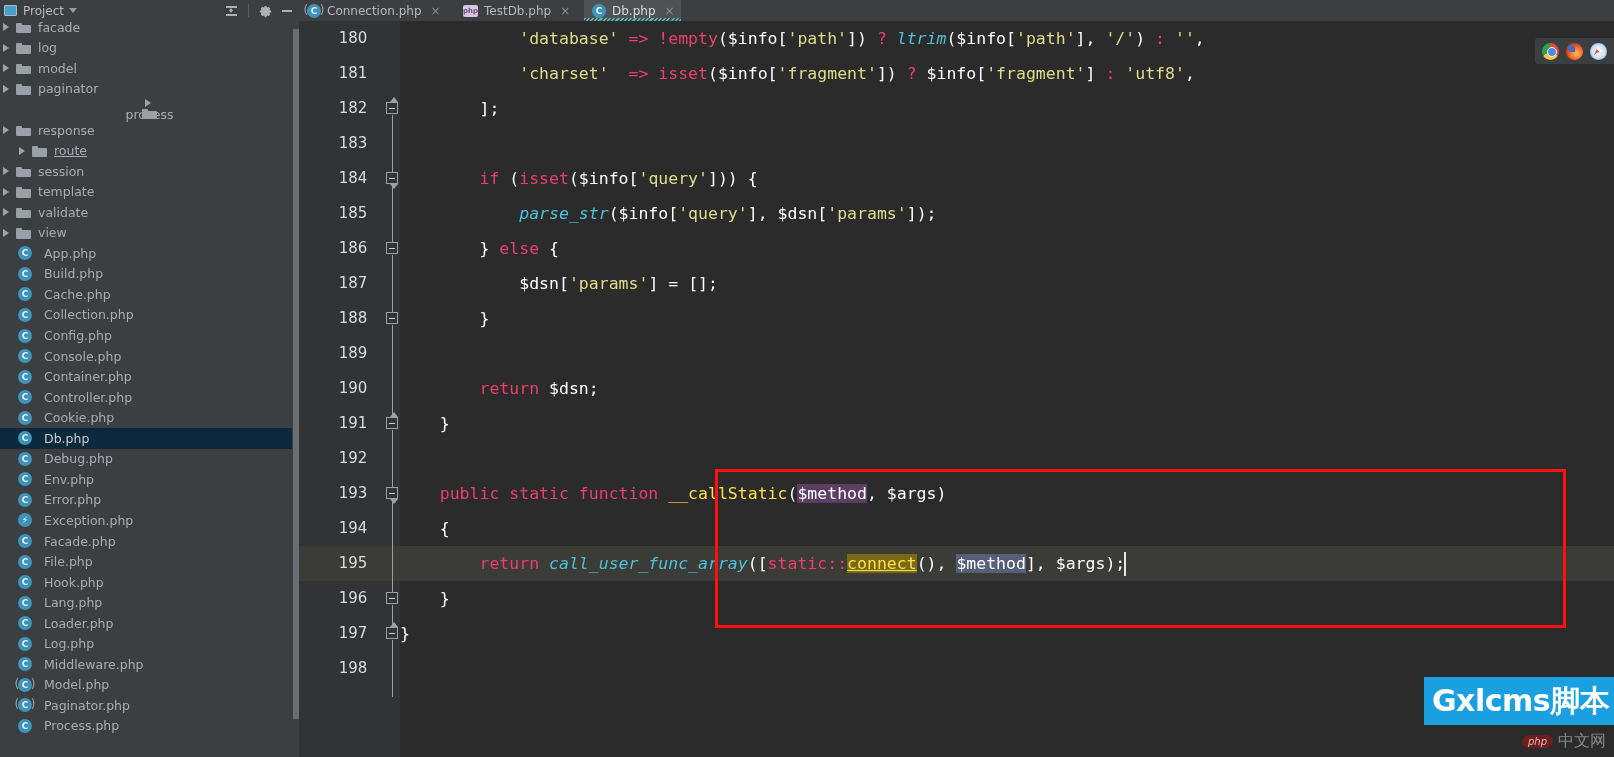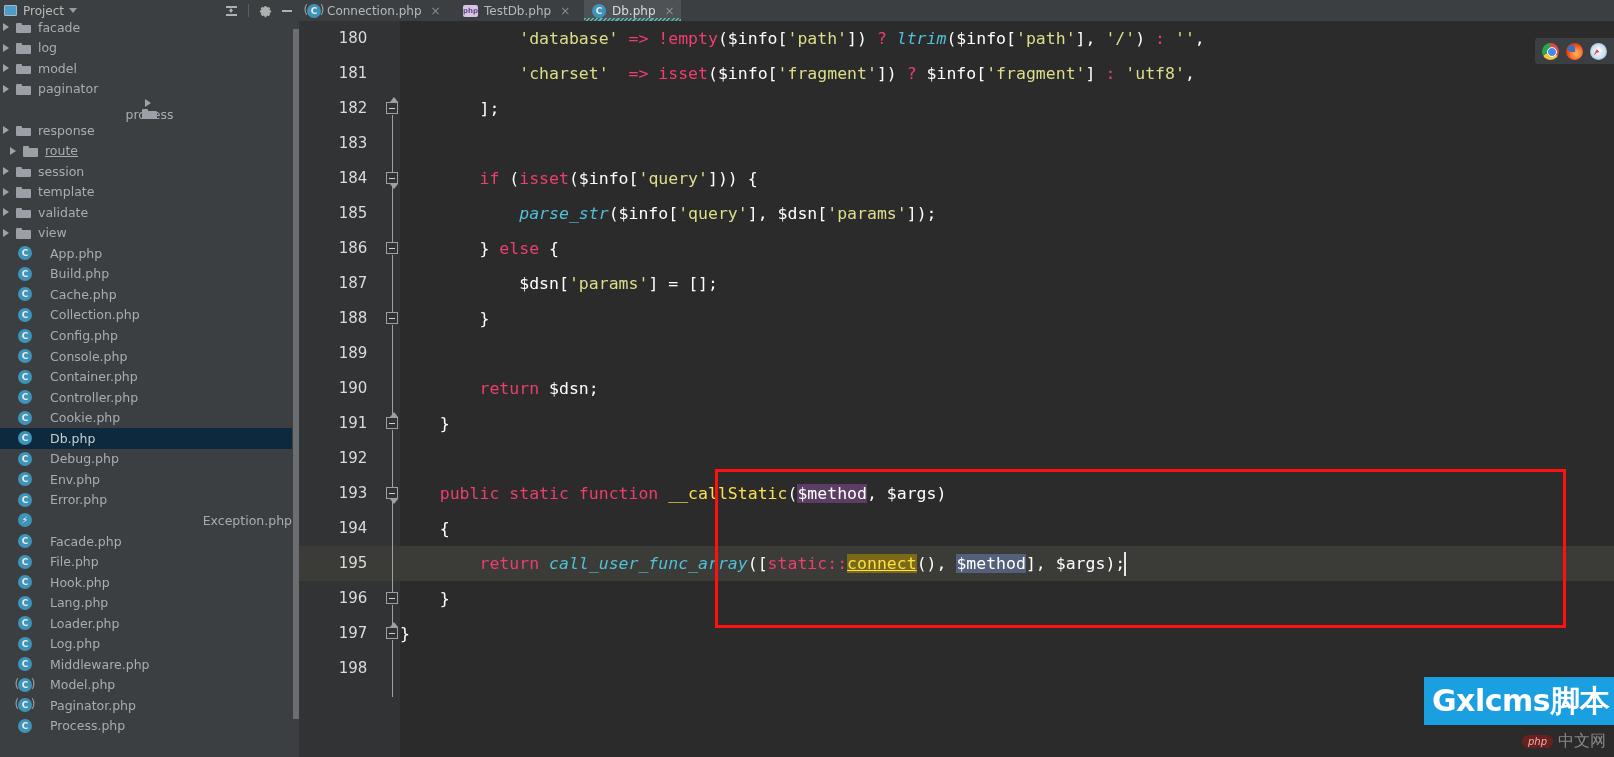--- a/index.html
+++ b/index.html
@@ -124,21 +124,21 @@
   
   .ico-exception {
     width: 14px; height: 14px; margin-left: 18px; border-radius: 50%;
     background: #3e93b8; position: relative; flex: 0 0 auto;
   }
   .ico-exception::after {
     content: "\26A1"; position: absolute; left: 0; top: 0;
     width: 14px; height: 14px; line-height: 14px; text-align: center;
     font-size: 9px; color: #ffffff;
   }
-  .row .label { margin-left: 18px; }
+  .row .label { margin-left: 12px; }
   .row .flabel { margin-left: 7px; }
 
   #tree-scrollbar {
     position: absolute; left: 292px; top: 0; width: 7px; height: 757px;
     background: #3c3f41;
   }
   #tree-scrollbar .thumb {
     position: absolute; left: 1px; top: 29px; width: 6px; height: 690px;
     background: #6b6e70; border-radius: 0;
   }
@@ -387,21 +387,21 @@
         <div class="row" style="position: absolute; top: 82.2px; left: 0px; width: 292px; flex-direction: column;">
           <span class="arrow"></span>
           <span class="ico-folder"></span>
           <span class="flabel">process</span>
         </div>
         <div class="row" style="position: absolute; top: 102.75px; left: 0px; width: 292px;">
           <span class="arrow"></span>
           <span class="ico-folder"></span>
           <span class="flabel">response</span>
         </div>
-        <div class="row" style="position: absolute; top: 123.3px; left: 7px; width: 324px; text-decoration: underline;">
+        <div class="row" style="position: absolute; top: 123.3px; left: 16px; width: 324px; text-decoration: underline;">
           <span class="arrow"></span>
           <span class="ico-folder"></span>
           <span class="flabel">route</span>
         </div>
         <div class="row" style="position: absolute; top: 143.85px; left: 0px; width: 292px;">
           <span class="arrow"></span>
           <span class="ico-folder"></span>
           <span class="flabel">session</span>
         </div>
         <div class="row" style="position: absolute; top: 164.4px; left: 0px; width: 292px;">
@@ -464,21 +464,21 @@
           <span class="label">Debug.php</span>
         </div>
         <div class="row" style="position: absolute; top: 472.65px; left: 0px; width: 292px;">
           <span class="ico-class"></span>
           <span class="label">Error.php</span>
         </div>
         <div class="row" style="position: absolute; top: 452.1px; left: 0px; width: 292px;">
           <span class="ico-class"></span>
           <span class="label">Env.php</span>
         </div>
-        <div class="row" style="position: absolute; top: 493.2px; left: 0px; width: 292px; justify-content: space-between;">
+        <div class="row" style="position: absolute; top: 493.2px; left: 0px; width: 292px;">
           <span class="ico-exception"></span>
           <span class="label">Exception.php</span>
         </div>
         <div class="row" style="position: absolute; top: 513.75px; left: 0px; width: 292px;">
           <span class="ico-class"></span>
           <span class="label">Facade.php</span>
         </div>
         <div class="row" style="position: absolute; top: 534.3px; left: 0px; width: 292px;">
           <span class="ico-class"></span>
           <span class="label">File.php</span>

